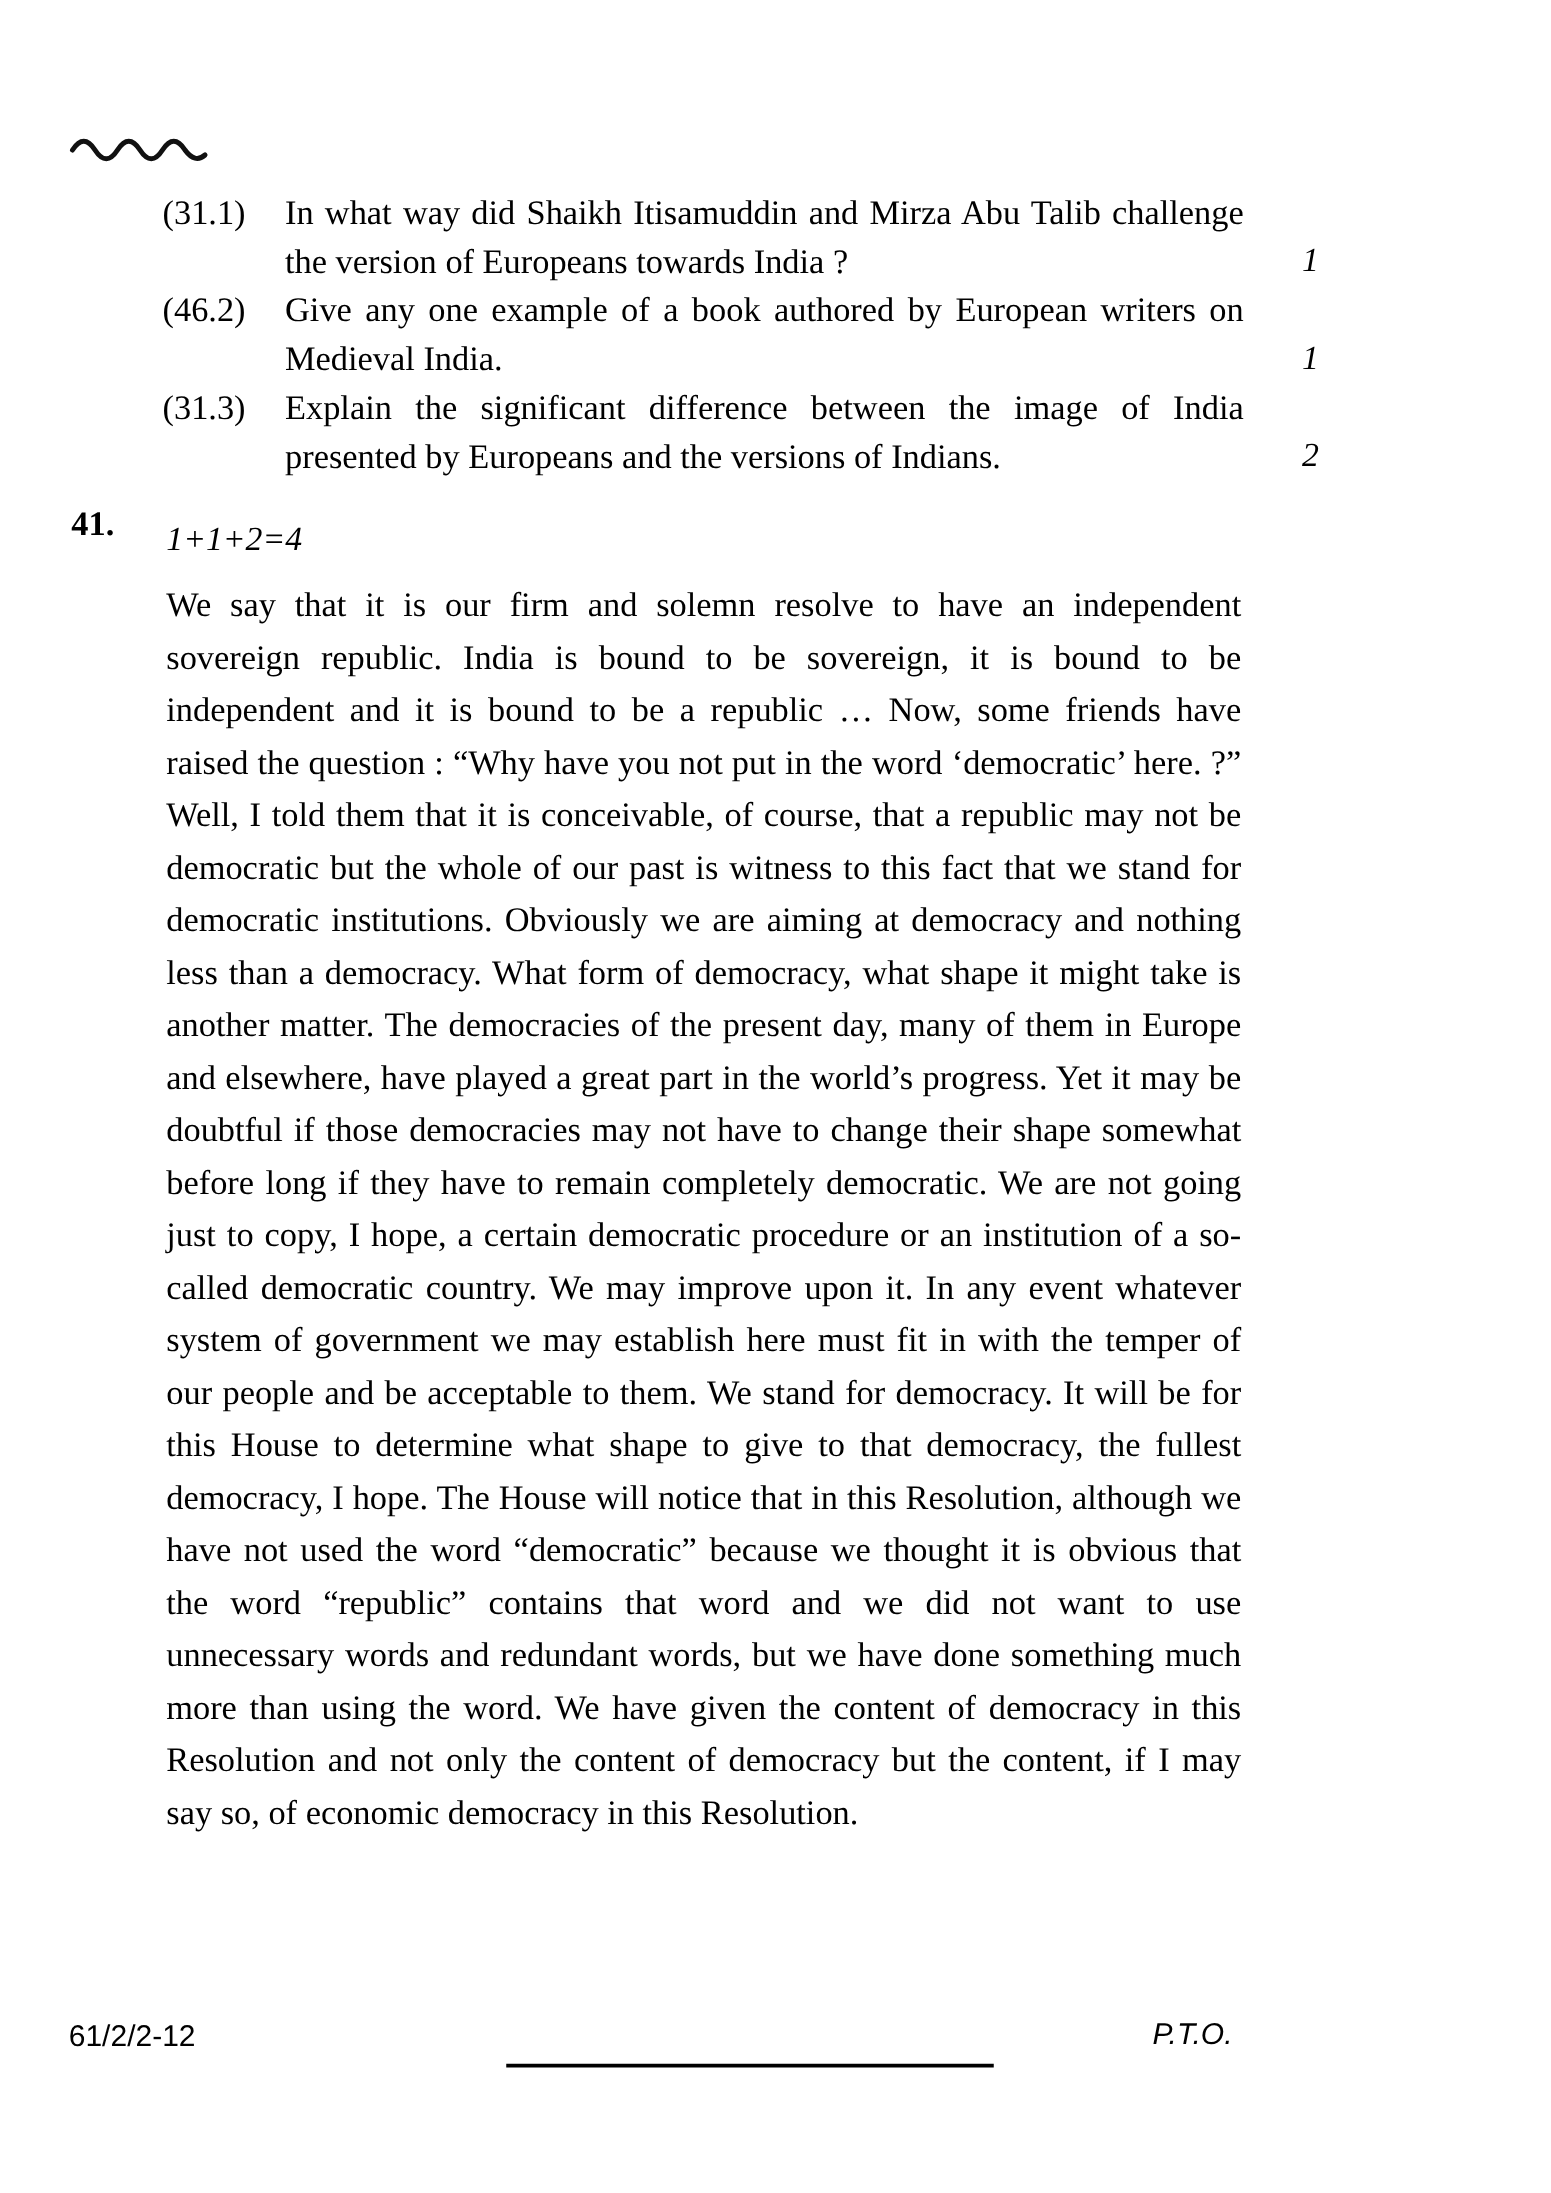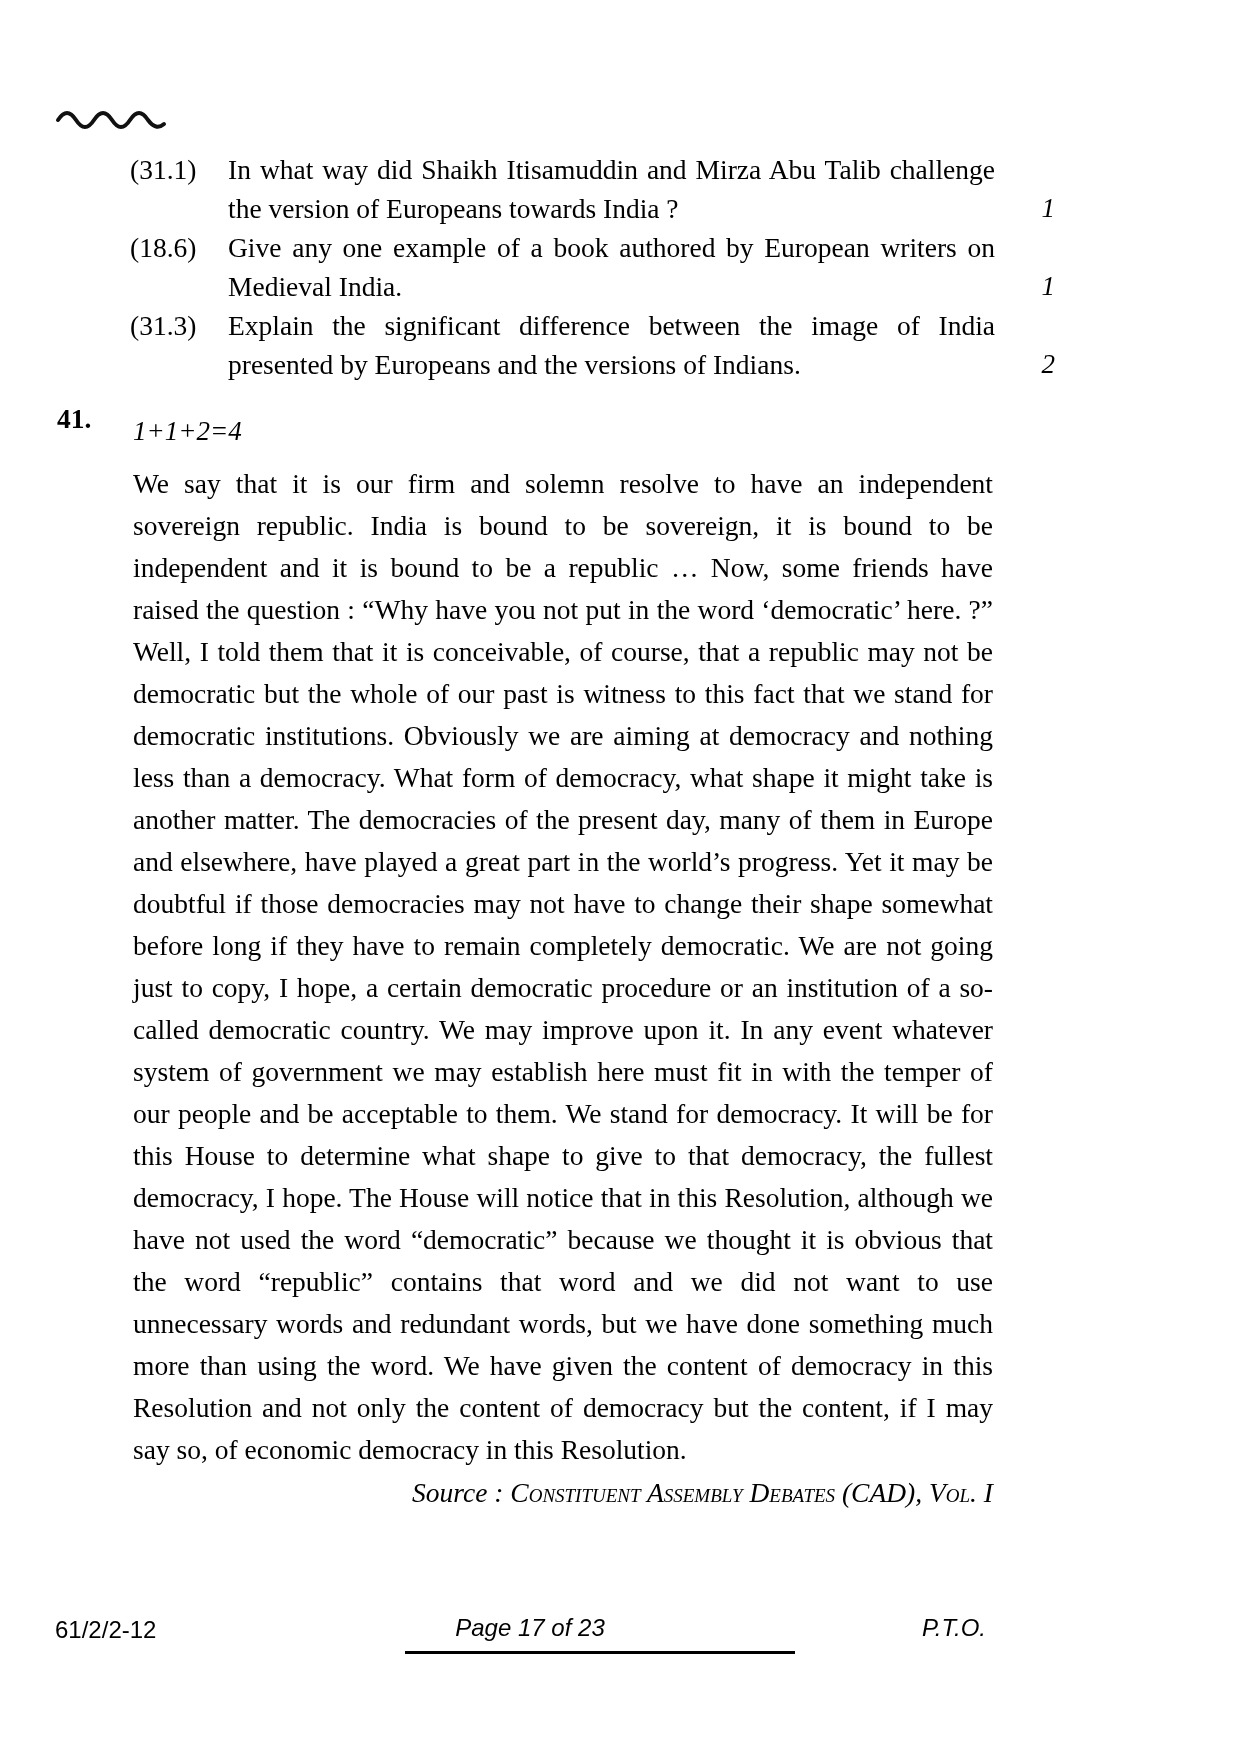--- a/index.html
+++ b/index.html
@@ -65,42 +65,38 @@
 
 <div class="main">
 
   <div class="q31">
     <div class="subq">
       <div class="subq-num">(31.1)</div>
       <div class="subq-text">In what way did Shaikh Itisamuddin and Mirza Abu Talib challenge the version of Europeans towards India ?</div>
       <div class="subq-marks">1</div>
     </div>
     <div class="subq">
-      <div class="subq-num">(18.6)</div>
+      <div class="subq-num">(46.2)</div>
       <div class="subq-text">Give any one example of a book authored by European writers on Medieval India.</div>
       <div class="subq-marks">1</div>
     </div>
     <div class="subq">
       <div class="subq-num">(31.3)</div>
       <div class="subq-text">Explain the significant difference between the image of India presented by Europeans and the versions of Indians.</div>
       <div class="subq-marks">2</div>
     </div>
   </div>
 
   <div class="q32">
     <div class="q32-num">41.</div>
     <div class="q32-marks">1+1+2=4</div>
   </div>
 
   <div class="passage">We say that it is our firm and solemn resolve to have an independent sovereign republic. India is bound to be sovereign, it is bound to be independent and it is bound to be a republic … Now, some friends have raised the question : “Why have you not put in the word ‘democratic’ here. ?” Well, I told them that it is conceivable, of course, that a republic may not be democratic but the whole of our past is witness to this fact that we stand for democratic institutions. Obviously we are aiming at democracy and nothing less than a democracy. What form of democracy, what shape it might take is another matter. The democracies of the present day, many of them in Europe and elsewhere, have played a great part in the world’s progress. Yet it may be doubtful if those democracies may not have to change their shape somewhat before long if they have to remain completely democratic. We are not going just to copy, I hope, a certain democratic procedure or an institution of a so-called democratic country. We may improve upon it. In any event whatever system of government we may establish here must fit in with the temper of our people and be acceptable to them. We stand for democracy. It will be for this House to determine what shape to give to that democracy, the fullest democracy, I hope. The House will notice that in this Resolution, although we have not used the word “democratic” because we thought it is obvious that the word “republic” contains that word and we did not want to use unnecessary words and redundant words, but we have done something much more than using the word. We have given the content of democracy in this Resolution and not only the content of democracy but the content, if I may say so, of economic democracy in this Resolution.</div>
 
-  <div class="source-line">
-    <span>Source : </span><span class="source-caps">Constituent Assembly Debates (CAD), Vol. I</span>
-  </div>
 
 </div>
 
 <div class="footer">
   <div class="footer-left">61/2/2-12</div>
-  <div class="footer-center">Page 17 of 23</div>
   <div class="footer-rule"></div>
   <div class="footer-right">P.T.O.</div>
 </div>
 
 </body></html>

